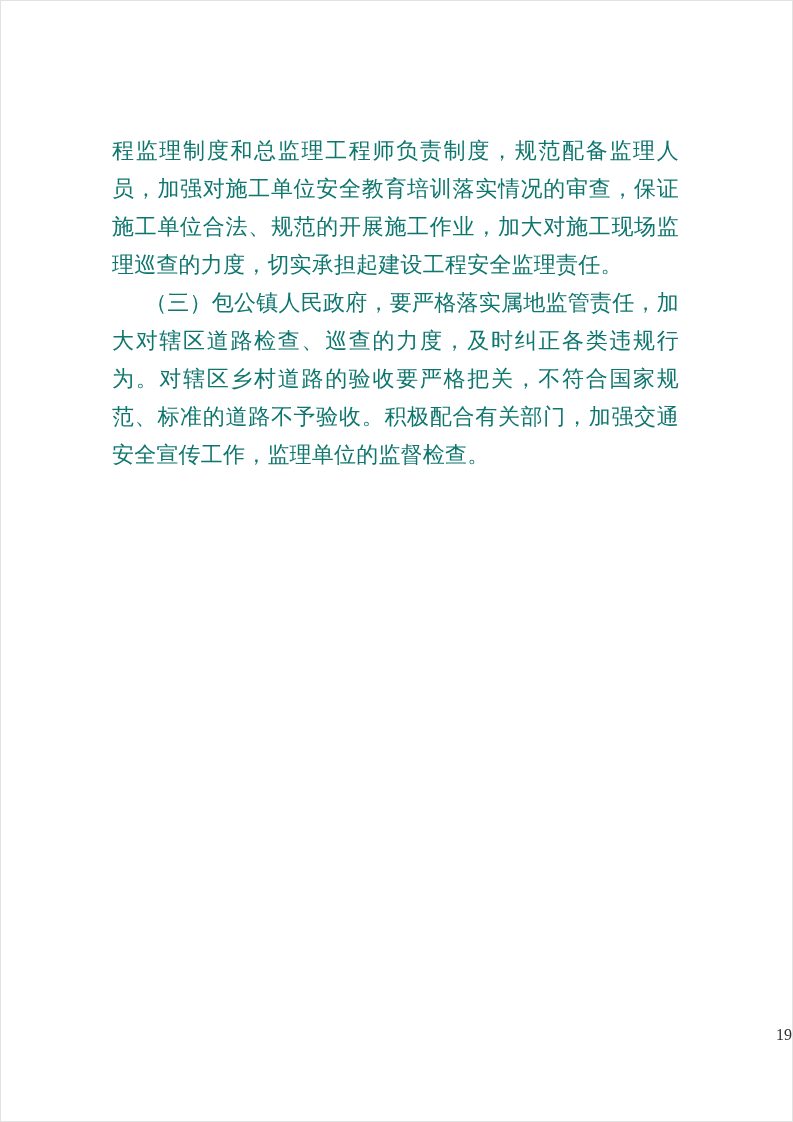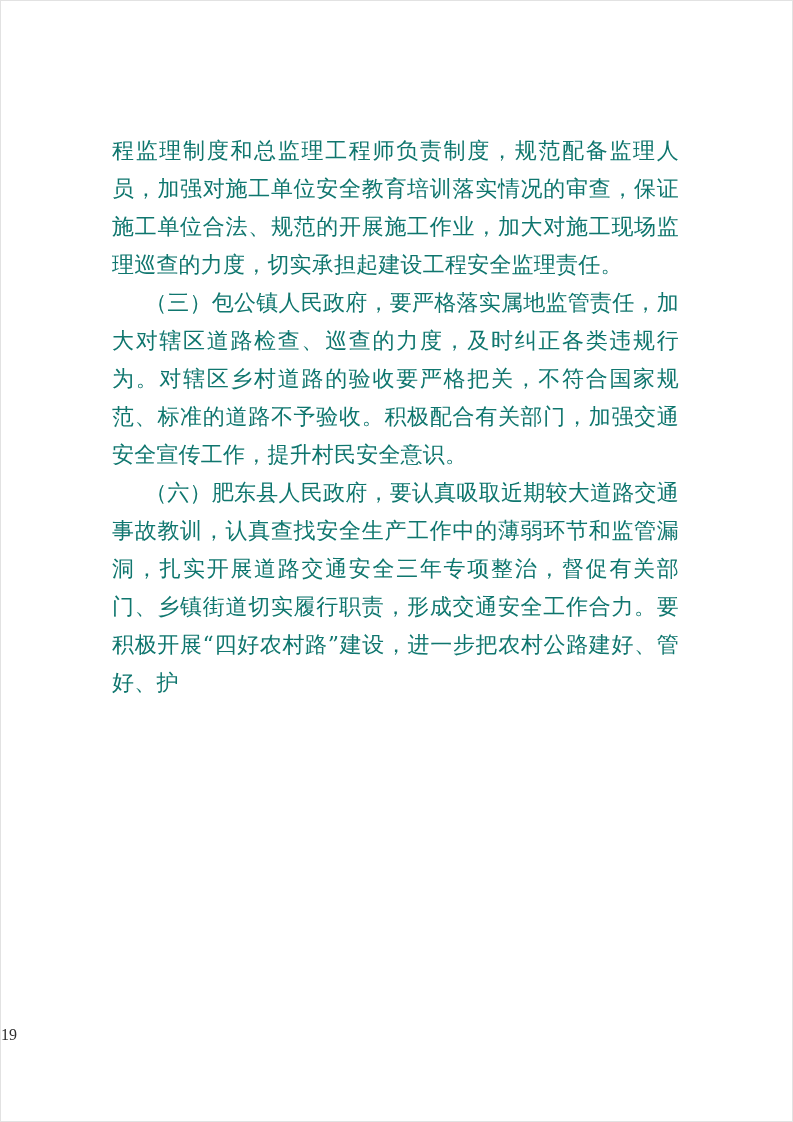--- a/index.html
+++ b/index.html
@@ -35,30 +35,29 @@
     text-indent: 1.5em;
   }
   .para.no-indent {
     text-indent: 0;
   }
   .page-number {
     position: absolute;
     top: 1024px;
     left: 0;
     width: 100%;
-    text-align: left;
+    text-align: right;
     font-size: 16px;
     line-height: 20px;
     color: #2f2f2f;
     font-family: "Liberation Serif", serif;
   }
 </style>
 </head>
 <body>
 
 <div class="page">
   <div class="content">
     <p class="para no-indent">程监理制度和总监理工程师负责制度，规范配备监理人员，加强对施工单位安全教育培训落实情况的审查，保证施工单位合法、规范的开展施工作业，加大对施工现场监理巡查的力度，切实承担起建设工程安全监理责任。</p>
-    <p class="para">（三）包公镇人民政府，要严格落实属地监管责任，加大对辖区道路检查、巡查的力度，及时纠正各类违规行为。对辖区乡村道路的验收要严格把关，不符合国家规范、标准的道路不予验收。积极配合有关部门，加强交通安全宣传工作，提升村民安全意识。</p>
-    <p class="para">（六）肥东县人民政府，要认真吸取近期较大道路交通事故教训，认真查找安全生产工作中的薄弱环节和监管漏洞，扎实开展道路交通安全三年专项整治，督促有关部门、乡镇街道切实履行职责，形成交通安全工作合力。要积极开展“四好农村路”建设，进一步把农村公路建好、管好、护</p>
+    <p class="para">（三）包公镇人民政府，要严格落实属地监管责任，加大对辖区道路检查、巡查的力度，及时纠正各类违规行为。对辖区乡村道路的验收要严格把关，不符合国家规范、标准的道路不予验收。积极配合有关部门，加强交通安全宣传工作，监理单位的监督检查。</p>
   </div>
   <div class="page-number">19</div>
 </div>
 
 </body></html>

